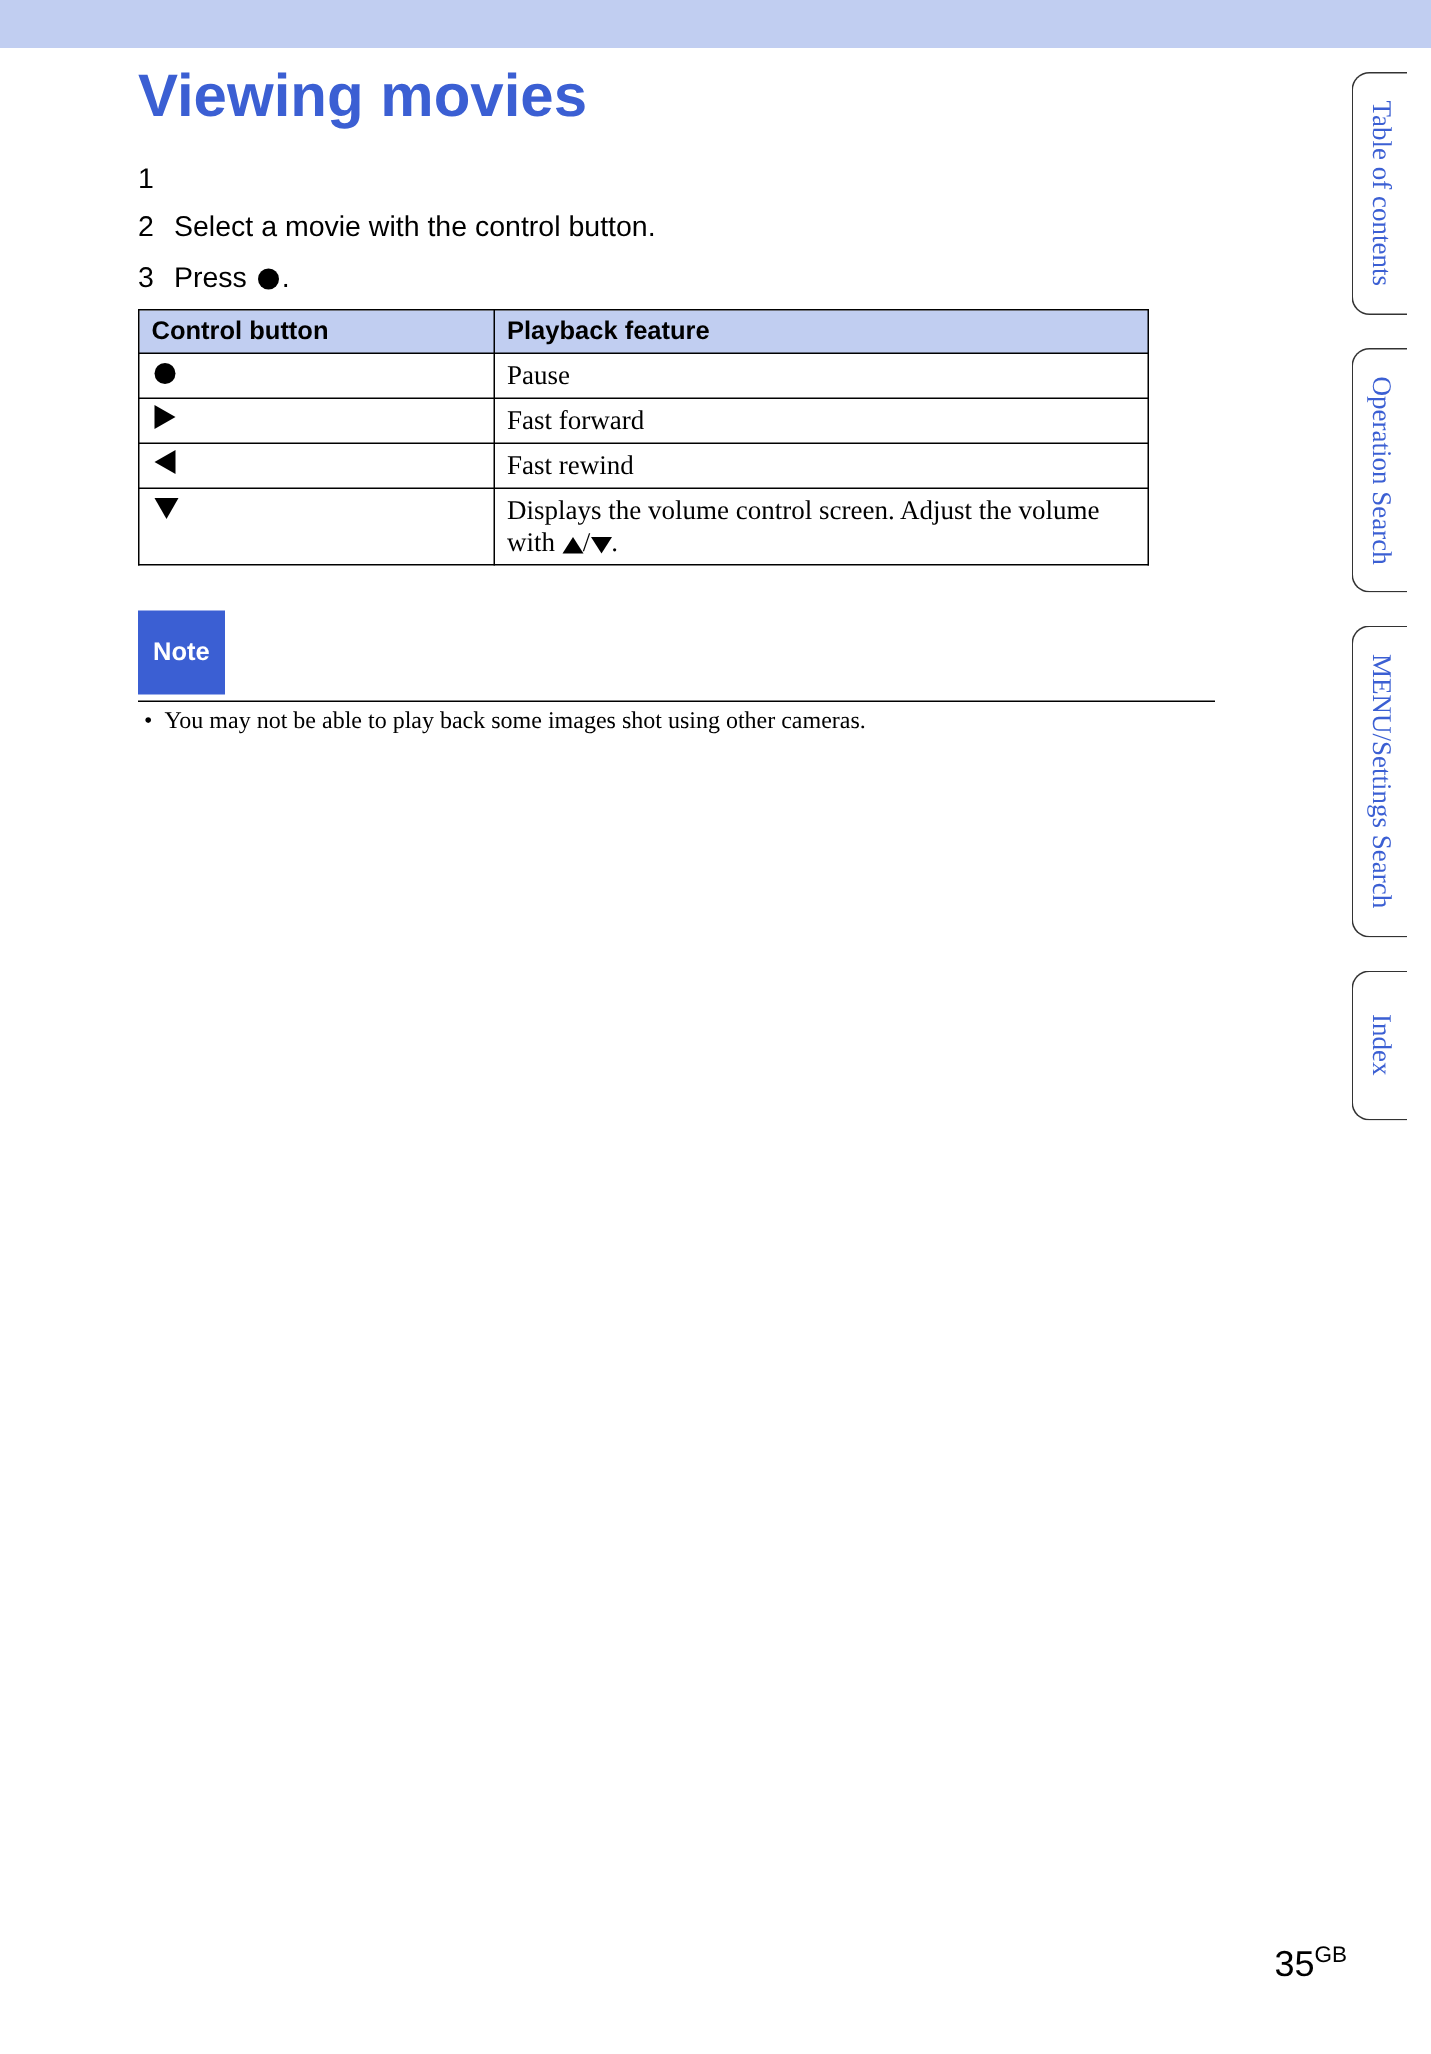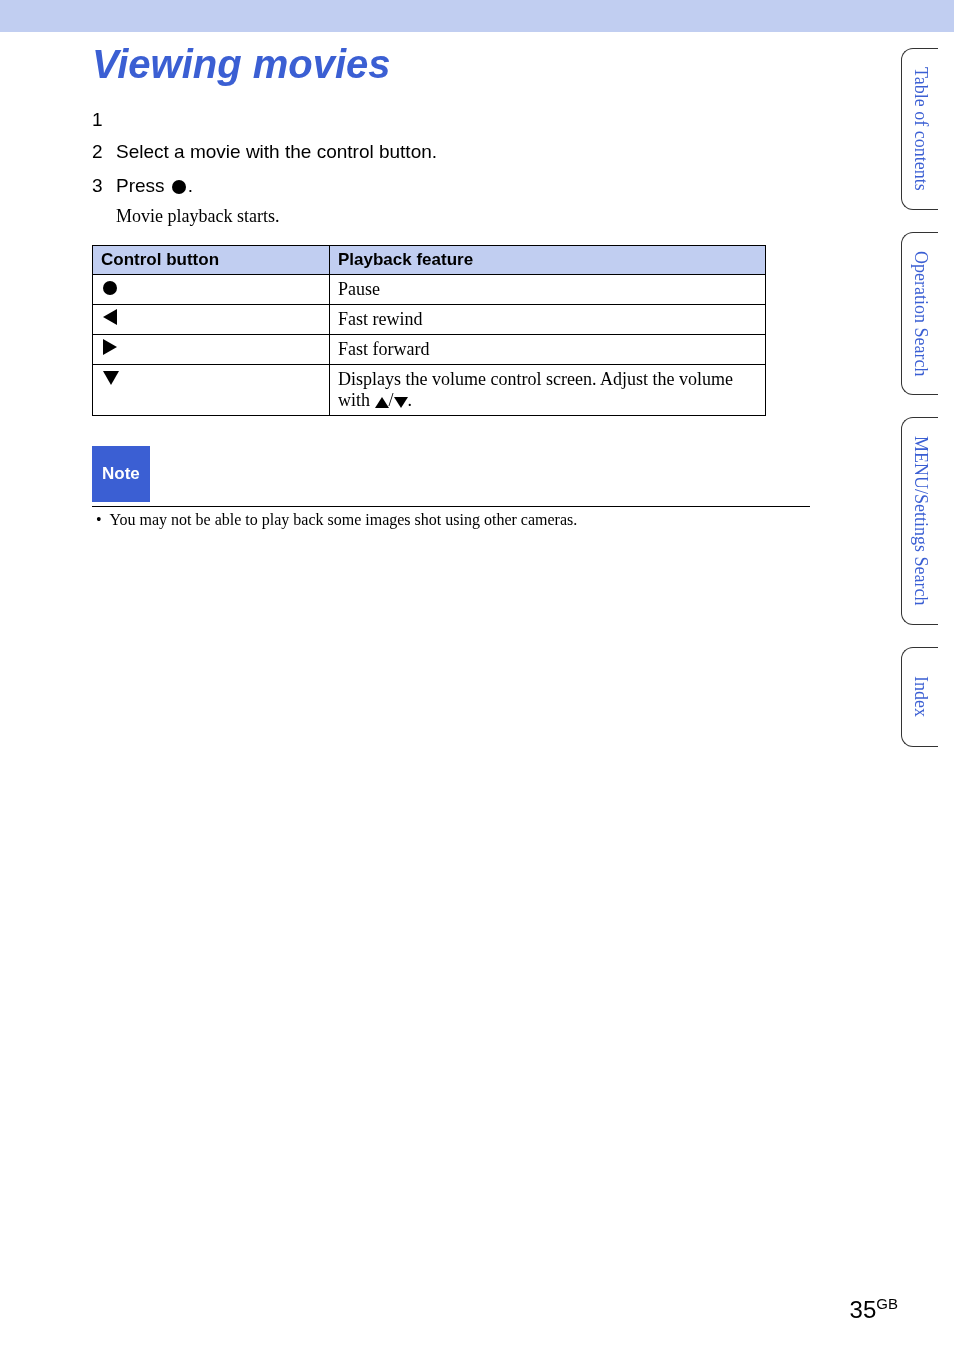--- a/index.html
+++ b/index.html
@@ -21,21 +21,20 @@
     }
     .content {
       padding: 10px 100px 0 92px;
       width: 812px;
     }
     .page-title {
       font-size: 40px;
       font-weight: bold;
       color: #3b5fd3;
       margin-bottom: 22px;
-      font-style: italic;
     }
     .steps {
       font-size: 19px;
       color: #000;
     }
     .step {
       display: flex;
       margin-bottom: 8px;
       align-items: baseline;
     }
@@ -246,41 +245,40 @@
       <span class="step-text">Select a movie with the control button.</span>
     </div>
     <div class="step">
       <span class="step-num">3</span>
       <span class="step-text">
         <span>Press </span><span class="dot-icon"></span><span>.</span>
       </span>
     </div>
   </div>
 
-  <div class="sub-text">Movie playback starts.</div>
 
   <table class="table">
     <thead>
       <tr>
         <th class="col-button">Control button</th>
         <th>Playback feature</th>
       </tr>
     </thead>
     <tbody>
       <tr>
         <td class="icon-cell"><span class="cell-dot"></span></td>
         <td>Pause</td>
       </tr>
       <tr>
+        <td class="icon-cell"><span class="cell-right-tri"></span></td>
+        <td>Fast forward</td>
+      </tr>
+      <tr>
         <td class="icon-cell"><span class="cell-left-tri"></span></td>
         <td>Fast rewind</td>
-      </tr>
-      <tr>
-        <td class="icon-cell"><span class="cell-right-tri"></span></td>
-        <td>Fast forward</td>
       </tr>
       <tr>
         <td class="icon-cell"><span class="cell-down-tri"></span></td>
         <td>
           <span>Displays the volume control screen. Adjust the volume with </span><span class="up-tri-small"></span>/<span class="down-tri-small"></span><span>.</span>
         </td>
       </tr>
     </tbody>
   </table>
 

